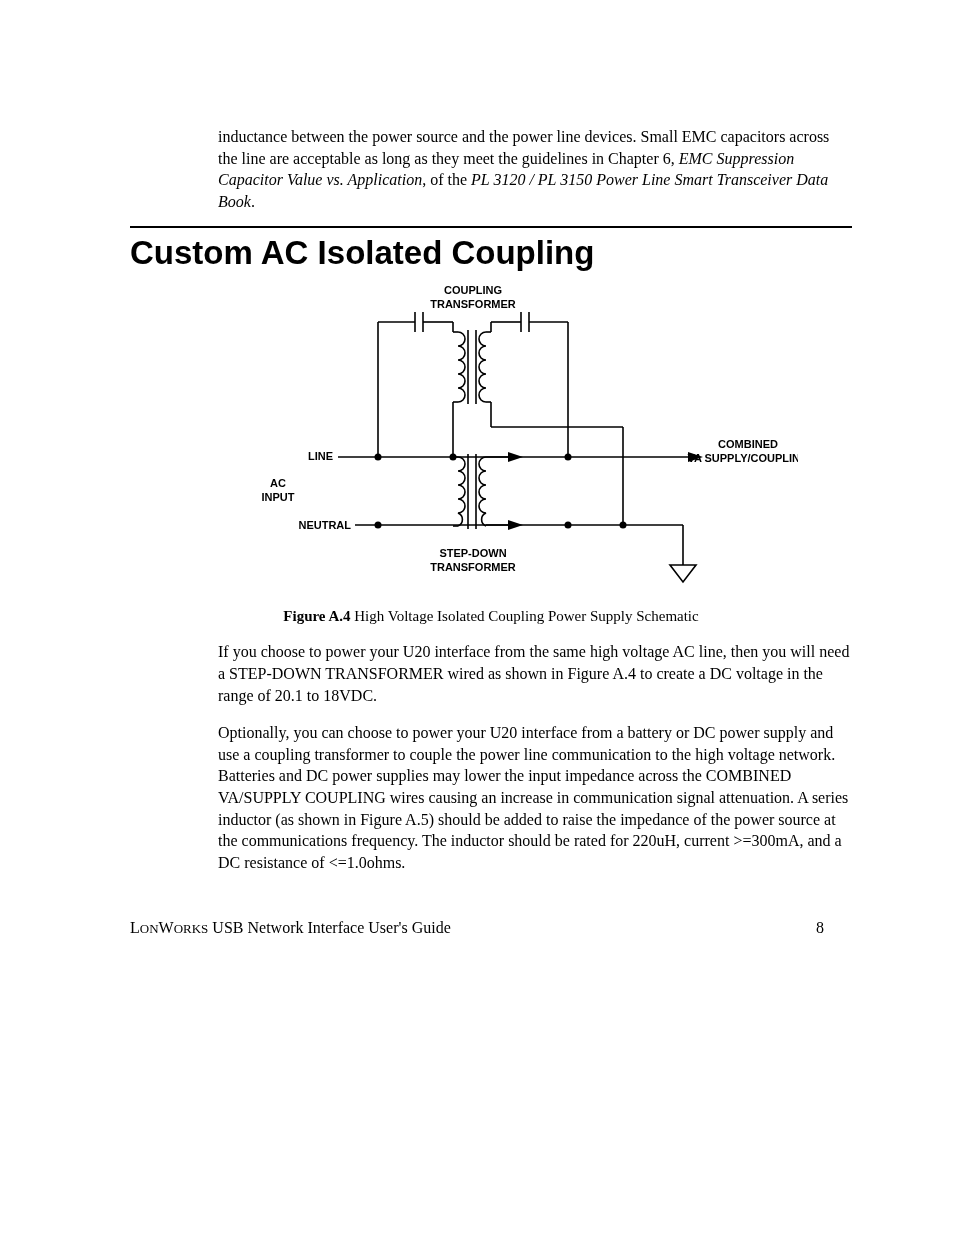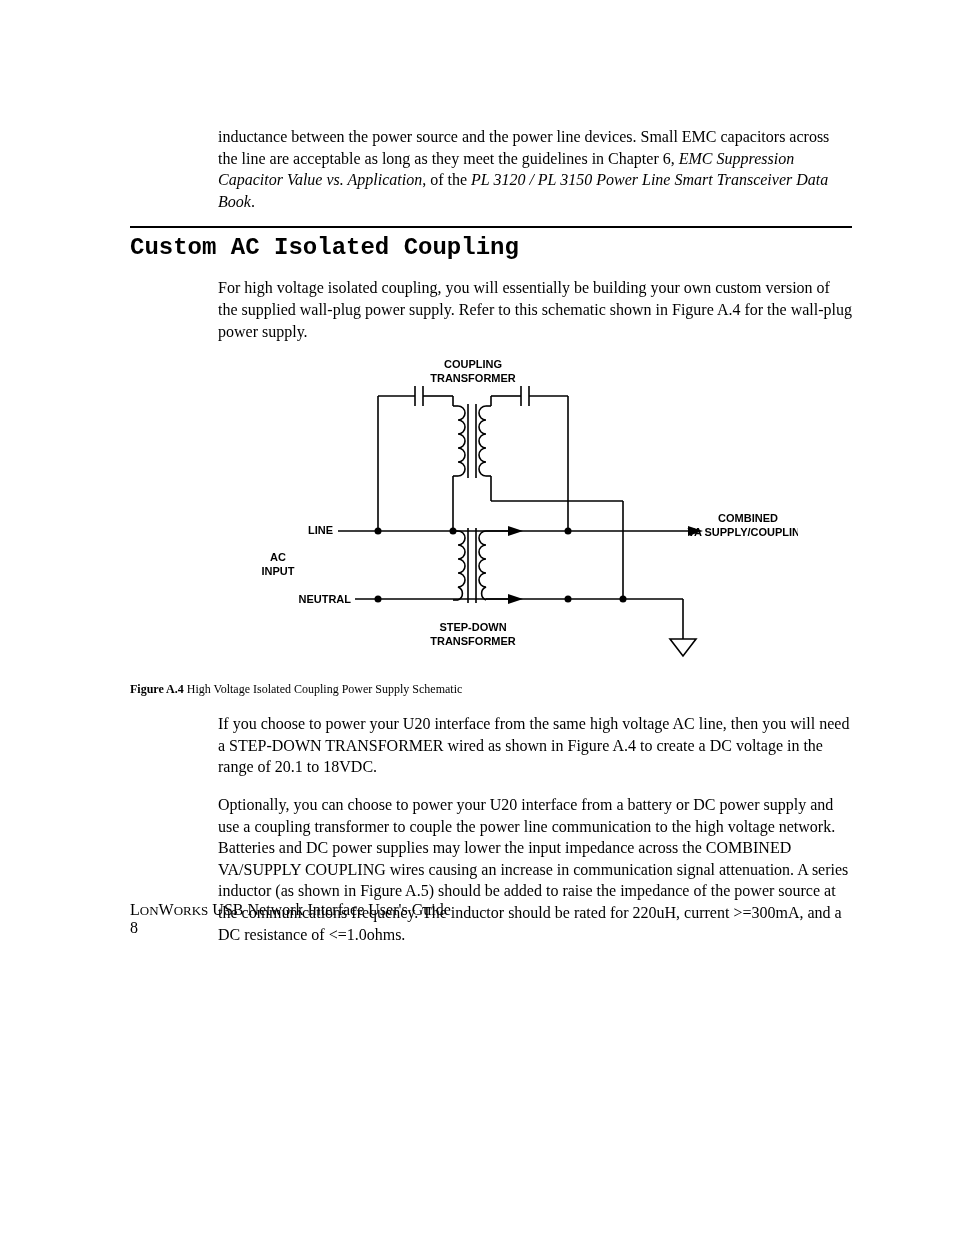--- a/index.html
+++ b/index.html
@@ -23,43 +23,42 @@
       margin-bottom: 14px;
       text-align: left;
     }
     .italic { font-style: italic; }
     .hr {
       border: none;
       border-top: 2px solid #000;
       margin: 14px 0 6px 0;
     }
     .heading {
-      font-family: Liberation Mono, monospace;
+      font-family: Liberation Sans, sans-serif;
       font-weight: bold;
-      font-size: 24px;
+      font-size: 33px;
       margin: 0 0 10px 0;
     }
     .figure-wrap {
       margin: 10px 0 10px 88px;
     }
     .caption {
-      text-align: left;
-      font-size: 12px;
+      text-align: center;
+      font-size: 15px;
       margin: 12px 0 14px 0;
     }
     .caption .bold { font-weight: bold; }
     .footer {
       position: absolute;
       bottom: 55px;
       left: 130px;
       right: 130px;
       display: flex;
       justify-content: space-between;
       font-size: 16px;
-      flex-direction: column;
     }
     svg text {
       font-family: Arial, Helvetica, sans-serif;
       font-size: 11px;
       font-weight: bold;
       fill: #000;
     }
   </style>
 </head>
 <body>
@@ -67,21 +66,20 @@
 <div class="page">
 
   <p class="para">
     <span>inductance between the power source and the power line devices.  Small EMC capacitors across the line are acceptable as long as they meet the guidelines in Chapter 6, </span><span class="italic">EMC Suppression Capacitor Value vs. Application</span><span>, of the </span><span class="italic">PL 3120 / PL 3150 Power Line Smart Transceiver Data Book</span><span>.</span>
   </p>
 
   <hr class="hr">
 
   <h2 class="heading">Custom AC Isolated Coupling</h2>
 
-  <p class="para">For high voltage isolated coupling, you will essentially be building your own custom version of the supplied wall-plug power supply.  Refer to this schematic shown in Figure A.4 for the wall-plug power supply.</p>
 
   <div class="figure-wrap">
     <svg width="580" height="310" viewBox="0 0 580 310">
 
       <text x="255" y="12" text-anchor="middle">COUPLING</text>
       <text x="255" y="26" text-anchor="middle">TRANSFORMER</text>
 
       <text x="115" y="178" text-anchor="end">LINE</text>
       <text x="60" y="205" text-anchor="middle">AC</text>
       <text x="60" y="219" text-anchor="middle">INPUT</text>

